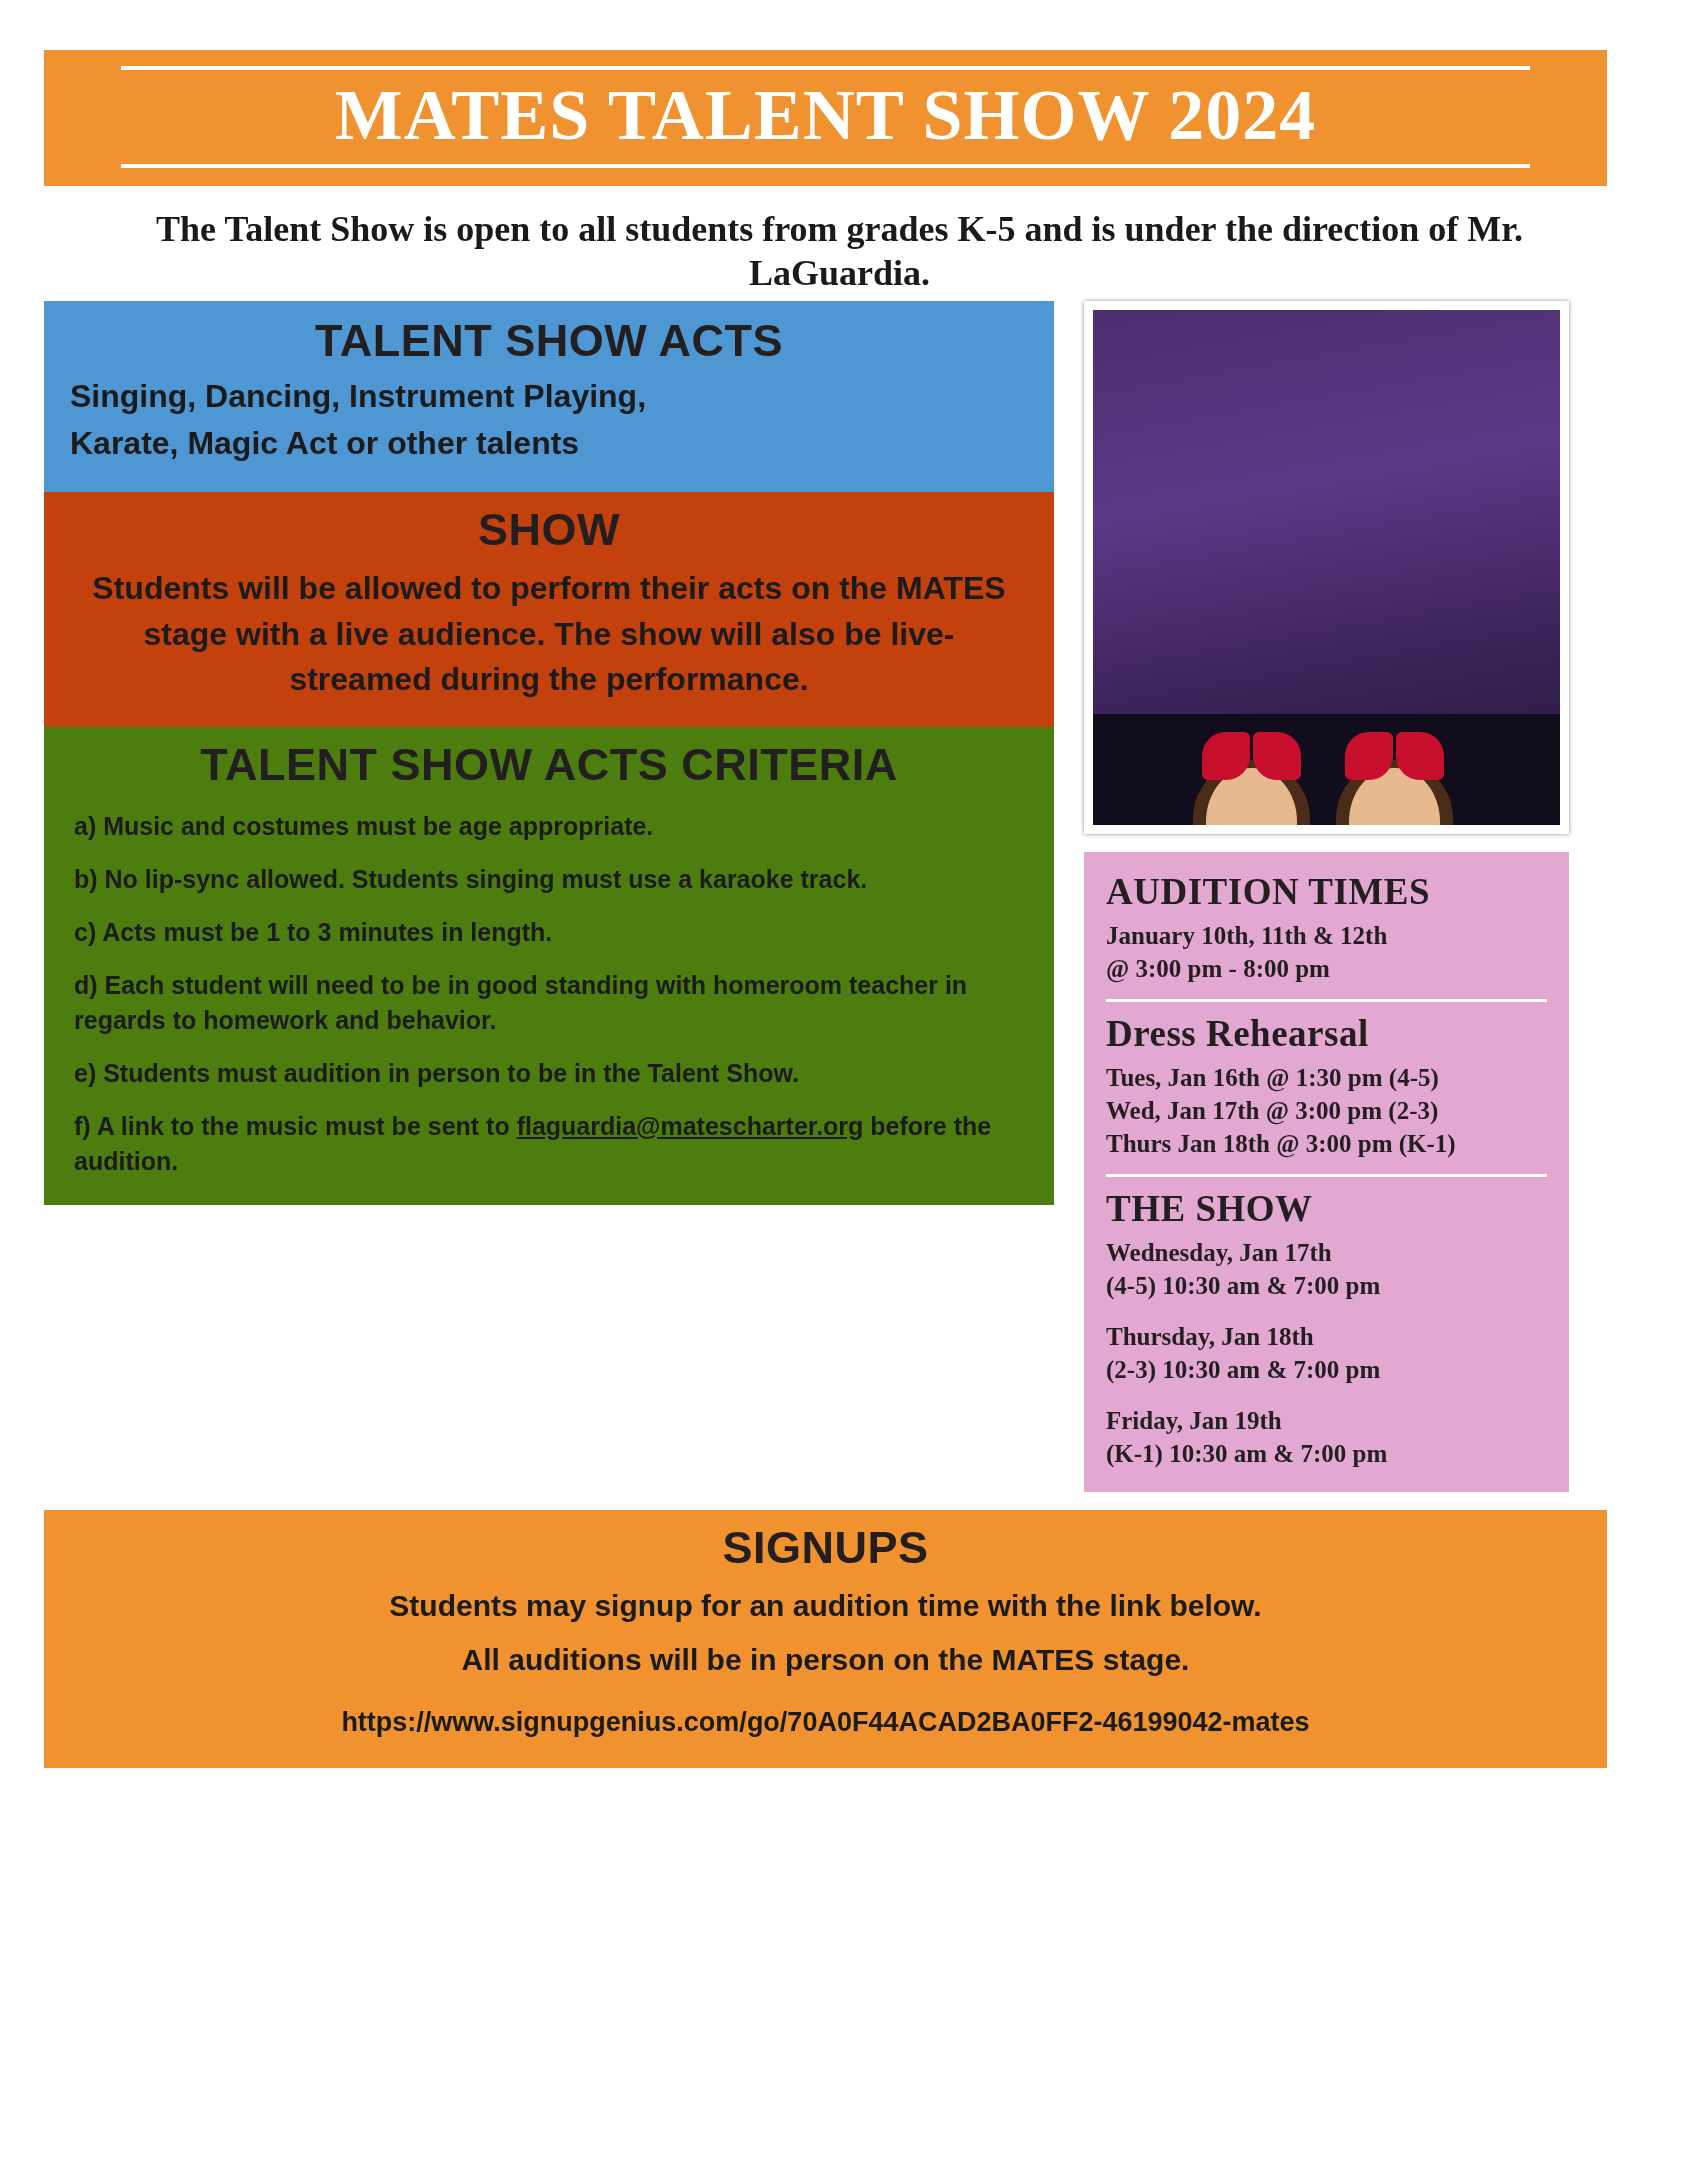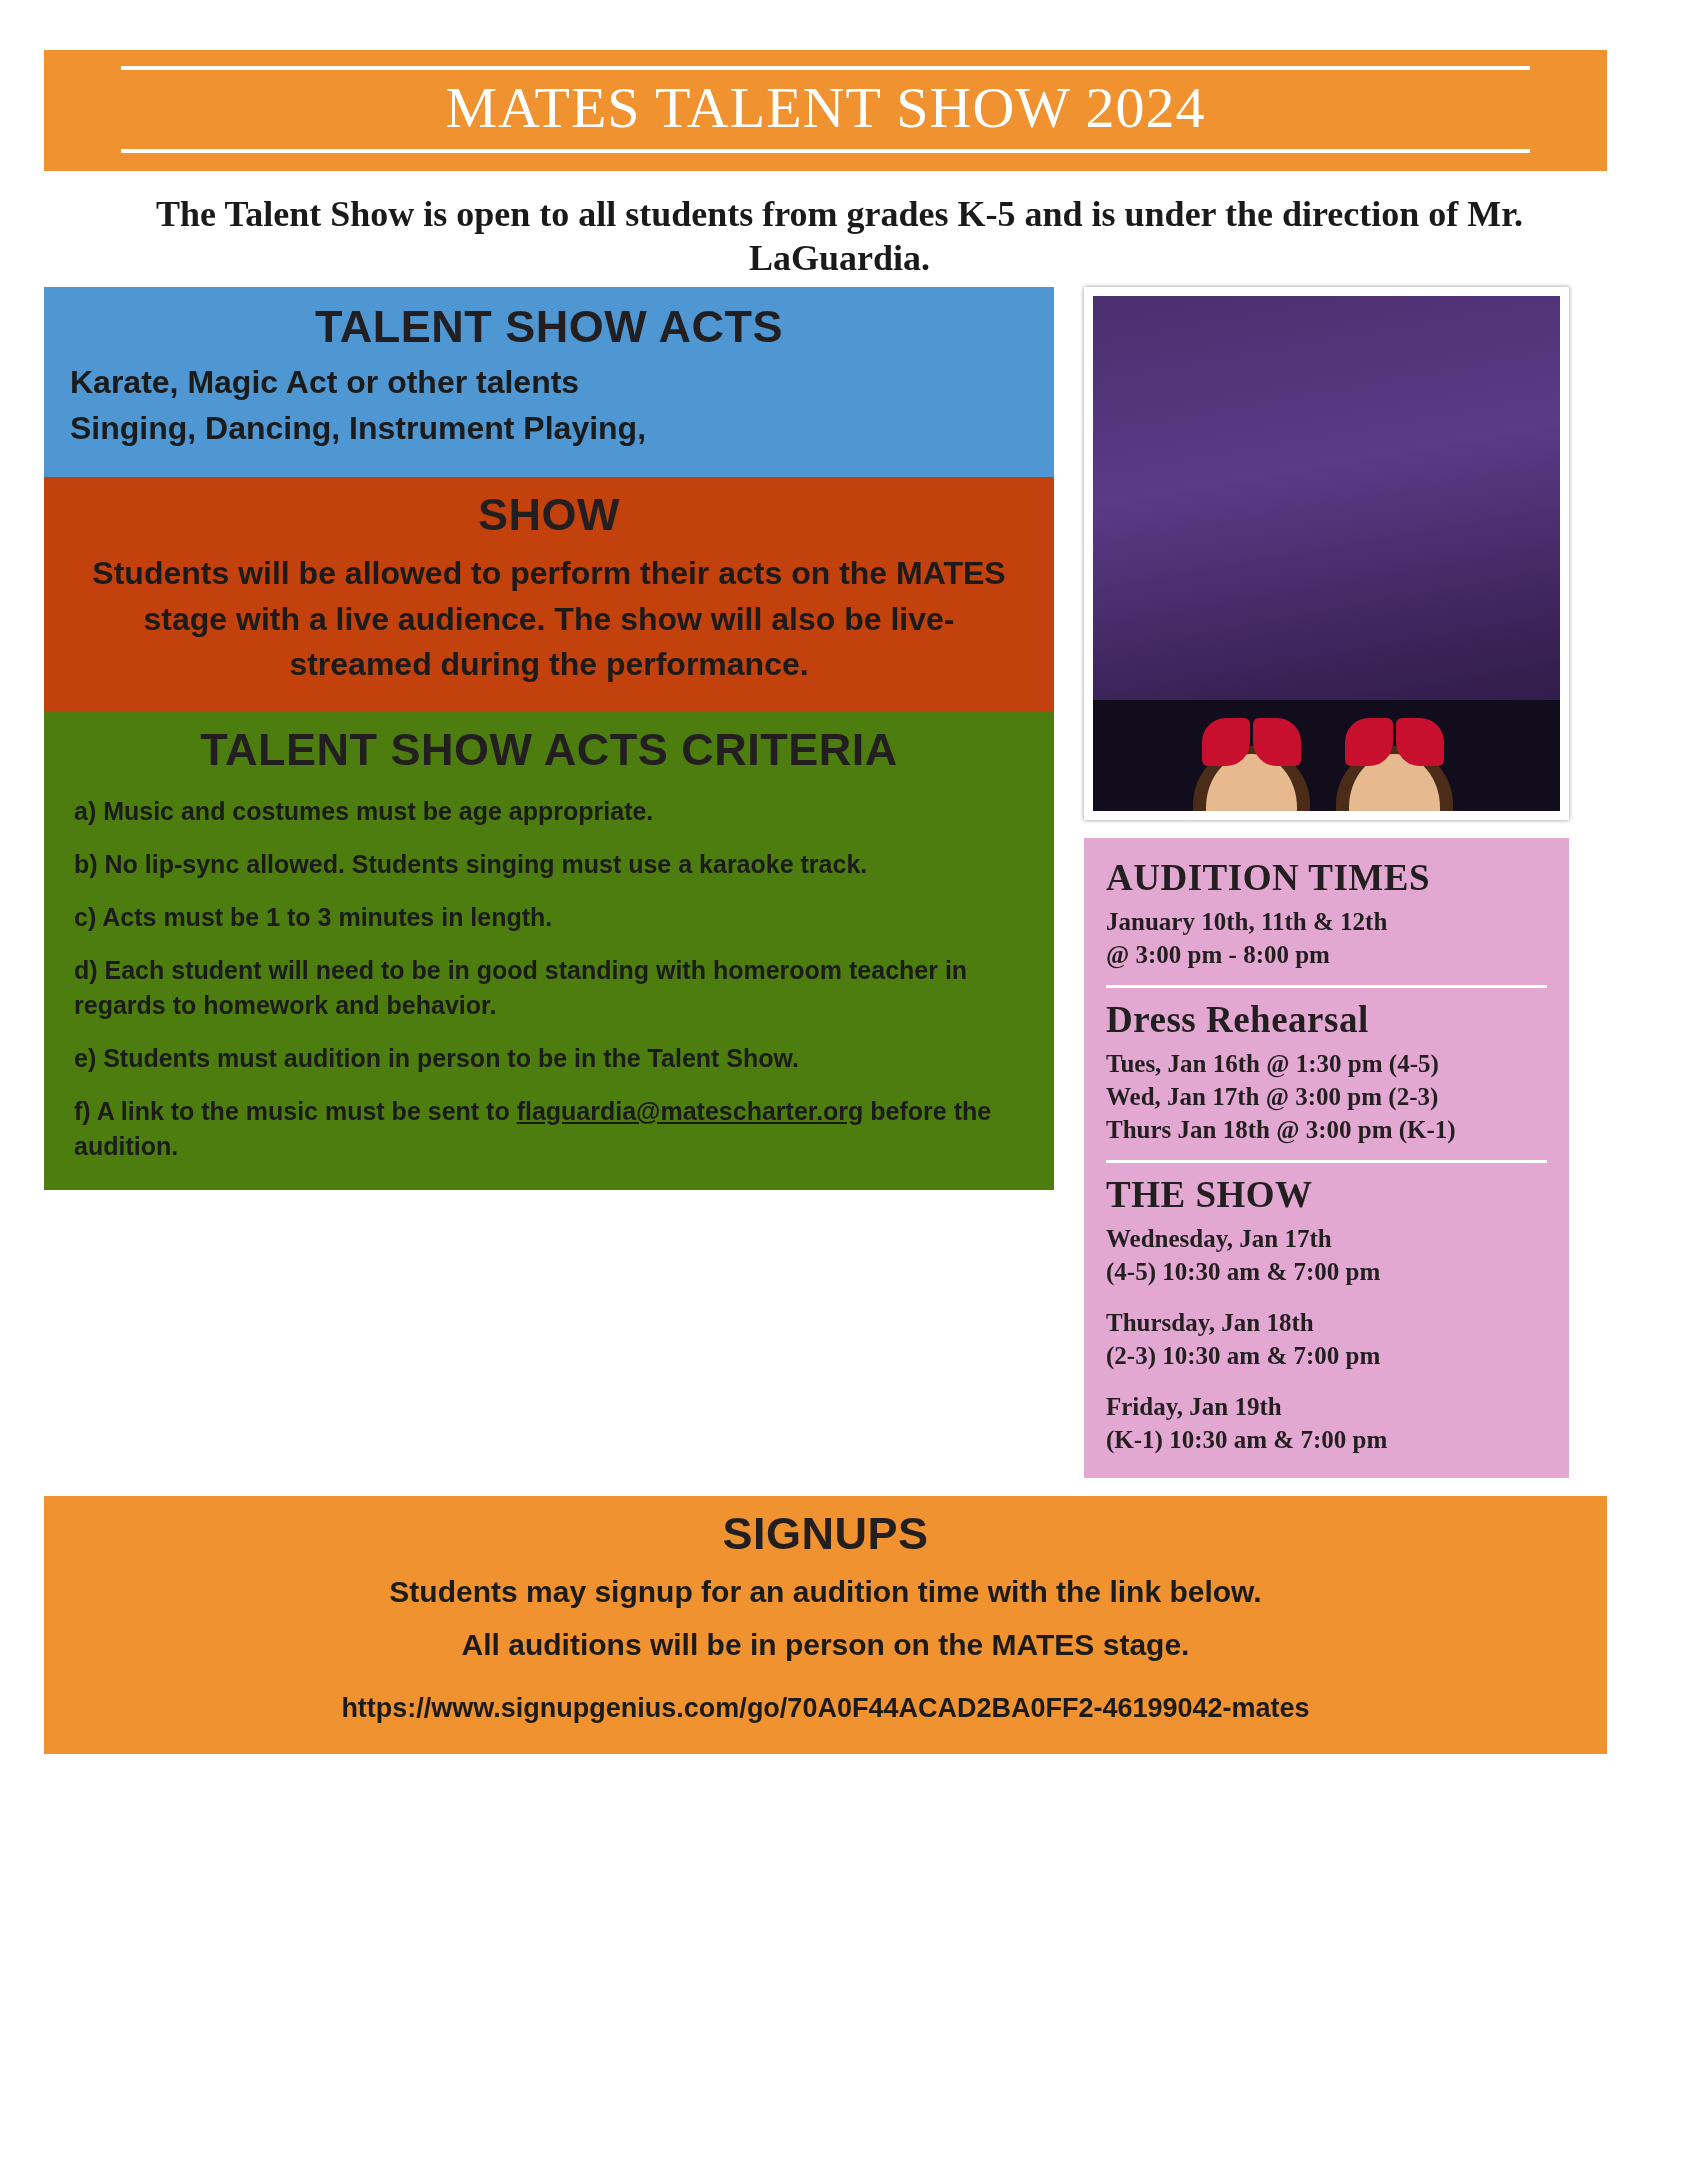--- a/index.html
+++ b/index.html
@@ -30,22 +30,22 @@
     text-align: center;
   }
   .banner-inner {
     border-top: 4px solid #ffffff;
     border-bottom: 4px solid #ffffff;
     margin: 0 77px;
     padding: 8px 0 10px 0;
   }
   .banner-title {
     font-family: "Liberation Serif", serif;
-    font-weight: normal;
-    font-size: 58px;
+    font-weight: bold;
+    font-size: 72px;
     letter-spacing: 1px;
     color: #ffffff;
     line-height: 1.05;
   }
 
   
   .subtitle {
     text-align: center;
     font-family: "Liberation Serif", serif;
     font-weight: bold;
@@ -266,22 +266,22 @@
   </div>
 
   <div class="subtitle">The Talent Show is open to all students from grades K-5 and is under the direction of Mr. LaGuardia.</div>
 
   <div class="main">
 
     <div class="col-left">
 
       <div class="acts">
         <div class="section-head">TALENT SHOW ACTS</div>
+        <div class="acts-body">Singing, Dancing, Instrument Playing,</div>
         <div class="acts-body">Karate, Magic Act or other talents</div>
-        <div class="acts-body">Singing, Dancing, Instrument Playing,</div>
       </div>
 
       <div class="show">
         <div class="section-head">SHOW</div>
         <div class="show-body">Students will be allowed to perform their acts on the MATES stage with a live audience.  The show will also be live-streamed during the performance.</div>
       </div>
 
       <div class="criteria">
         <div class="section-head">TALENT SHOW ACTS CRITERIA</div>
         <div class="criteria-item">a)  Music and costumes must be age appropriate.</div>

